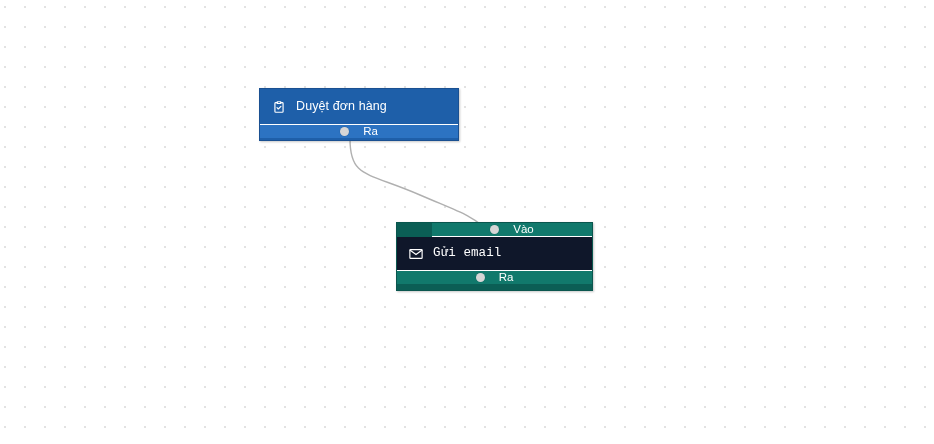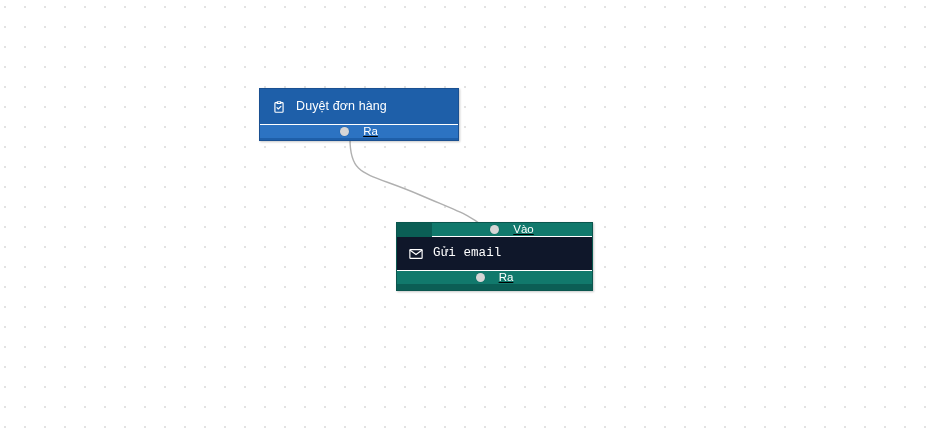--- a/index.html
+++ b/index.html
@@ -71,21 +71,20 @@
   .node-icon svg { display: block; }
 
   
   .port-bar {
     display: flex;
     align-items: center;
     justify-content: center;
     box-sizing: border-box;
     gap: 14px;
     height: 14px;
-    text-decoration: underline;
   }
 
   .port-dot {
     width: 9px;
     height: 9px;
     border-radius: 50%;
     background: #d6d6d6;
     box-shadow: 0 0 0 0.5px rgba(0,0,0,0.10);
     flex: 0 0 auto;
   }

